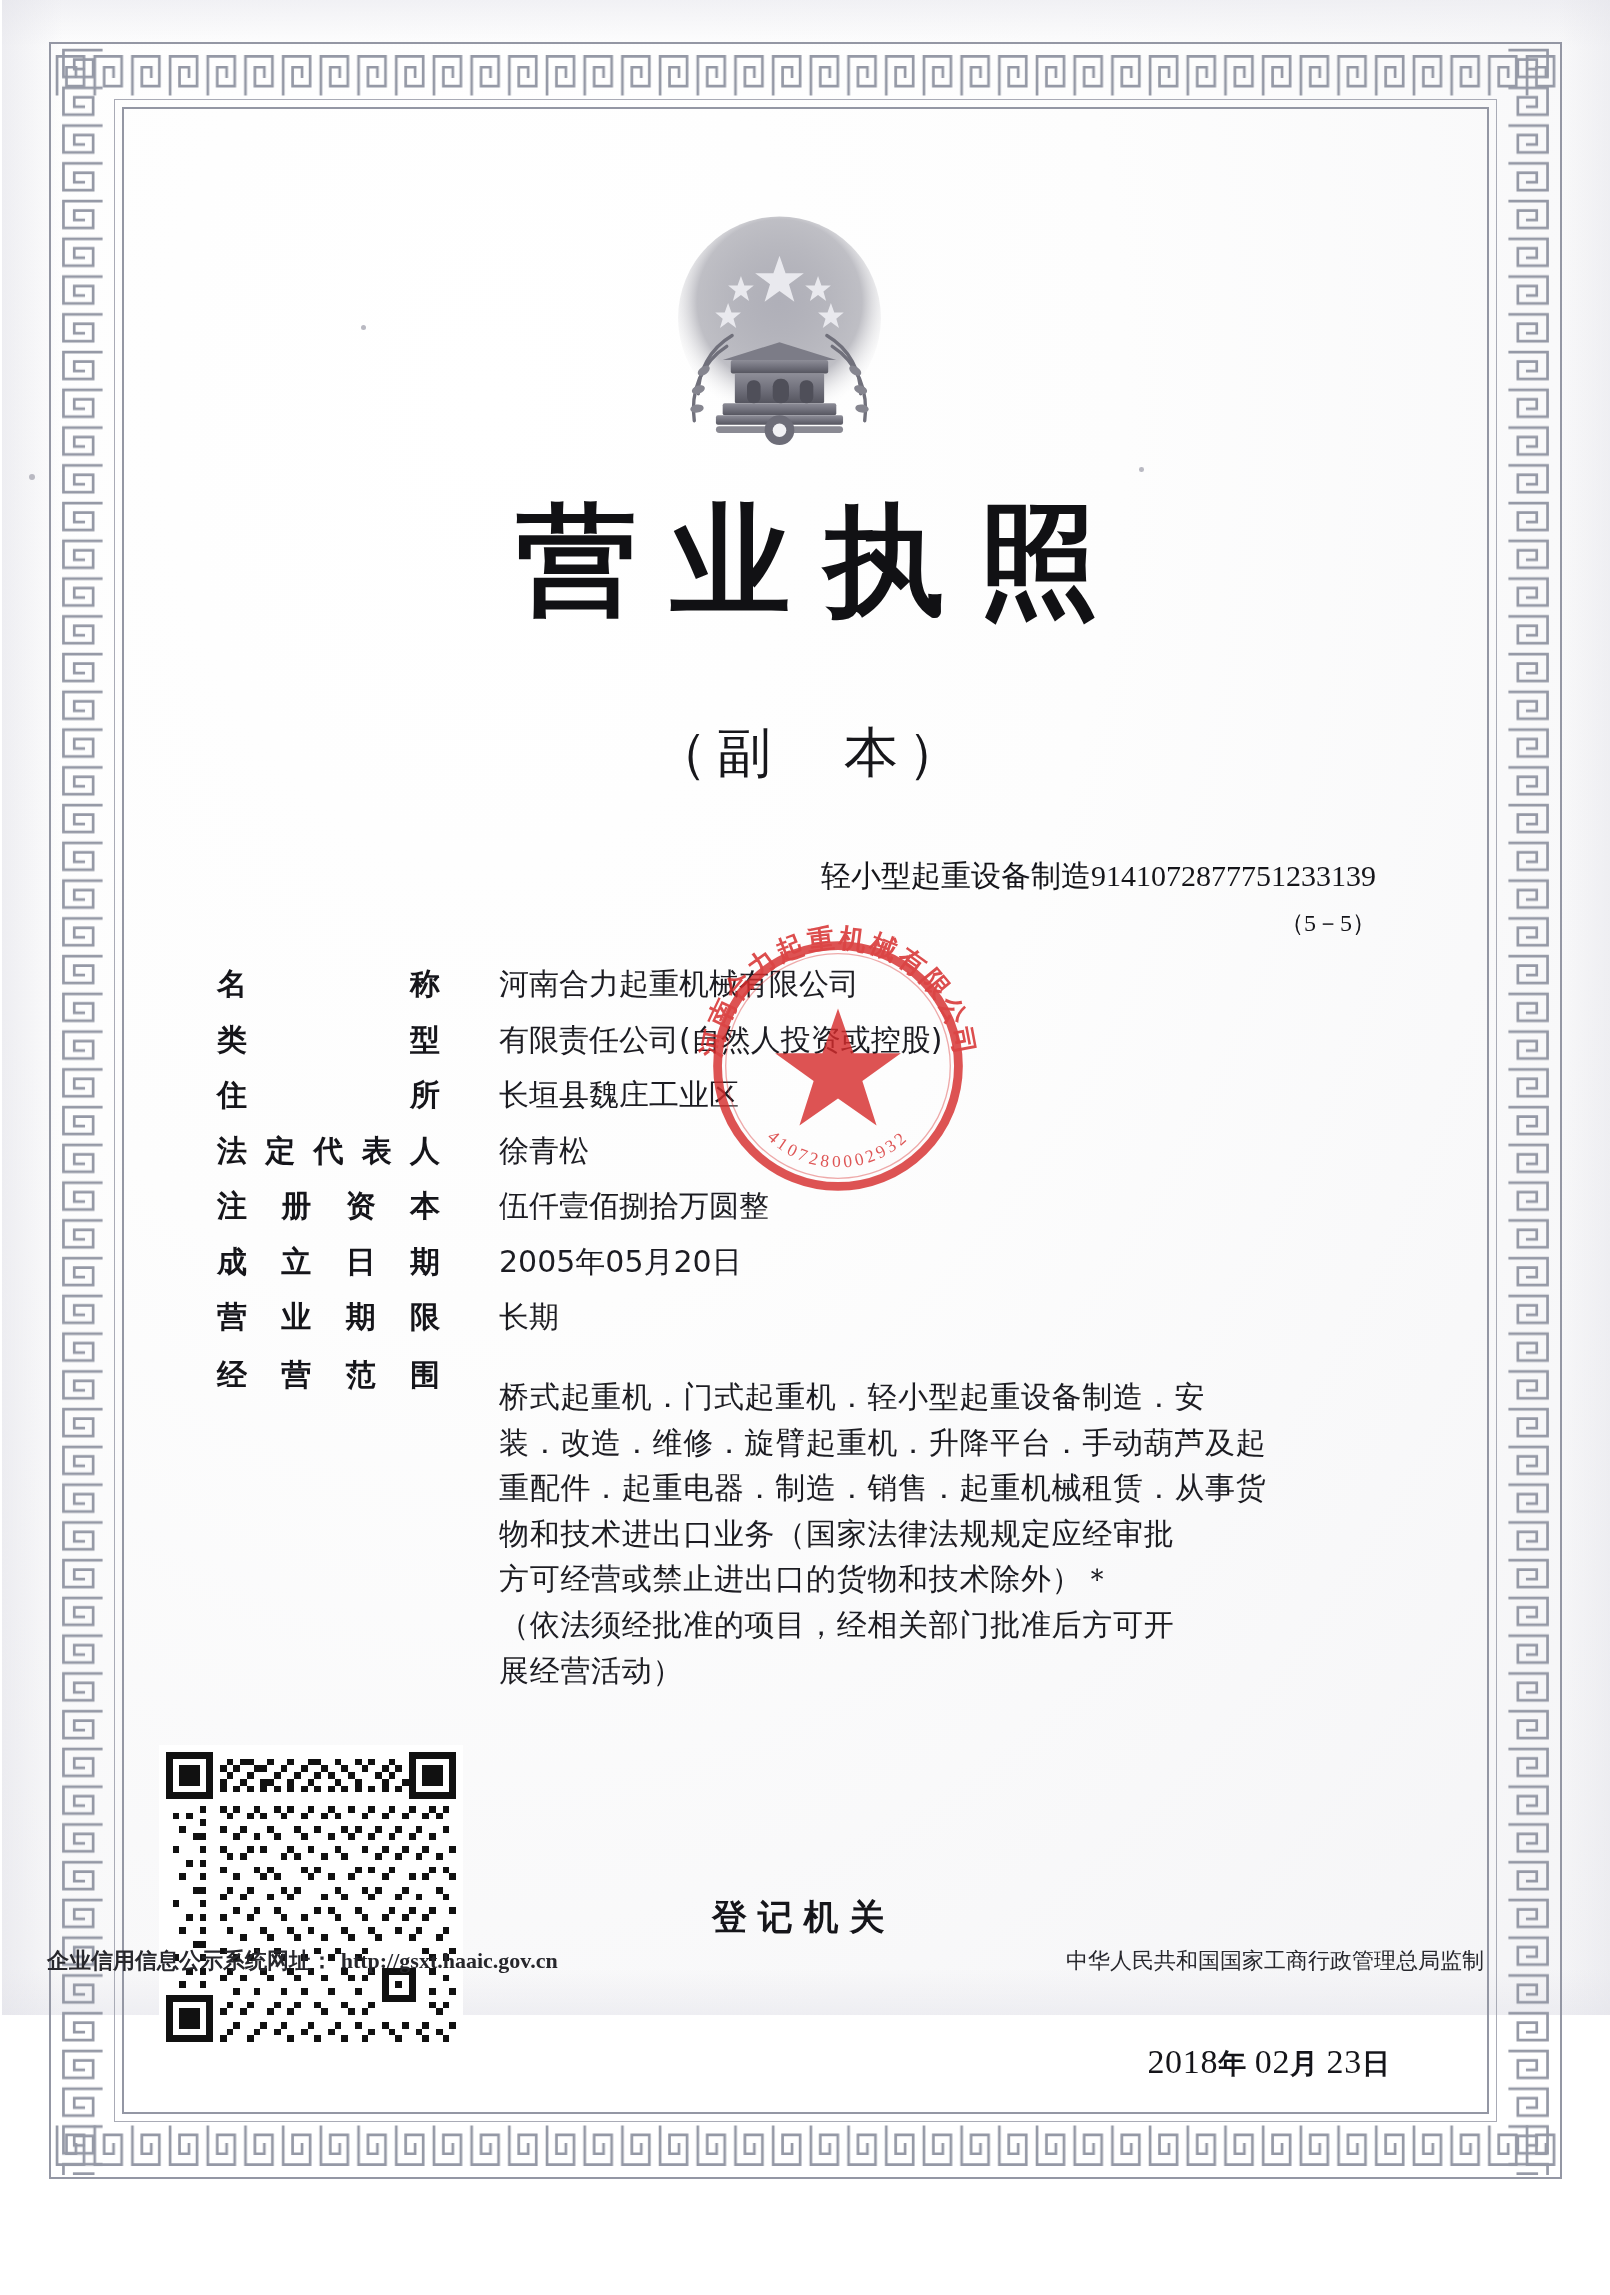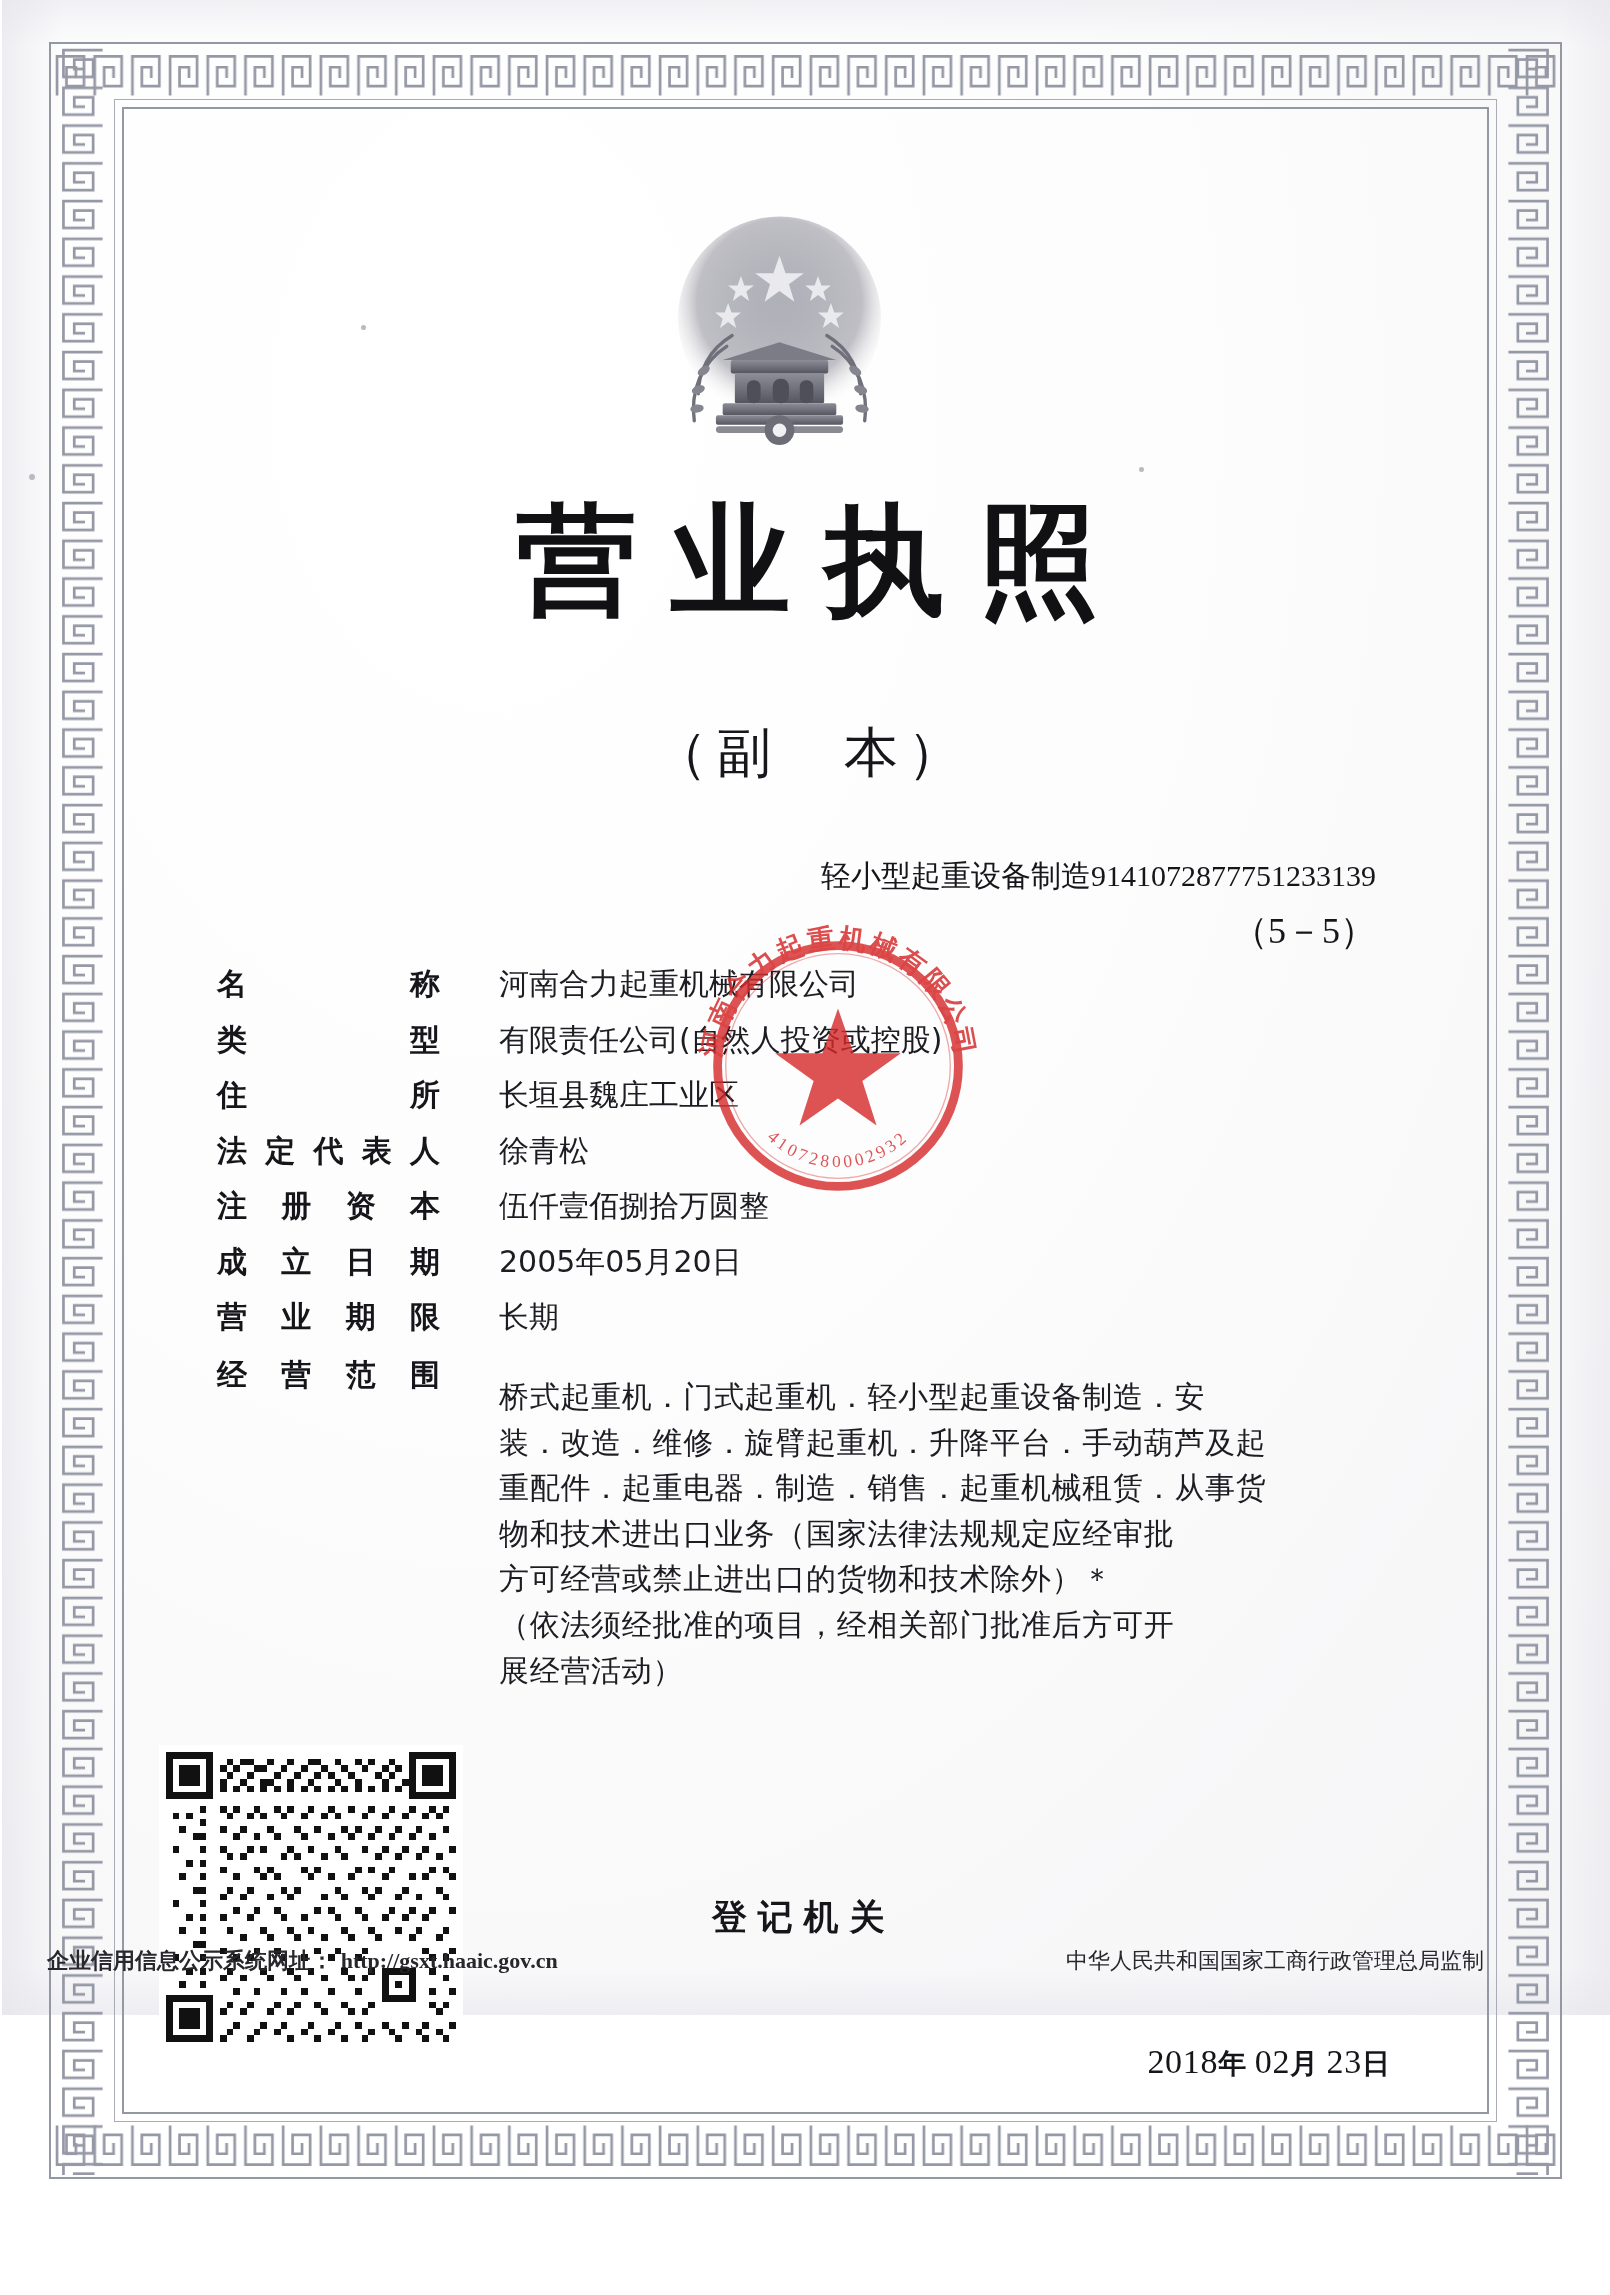--- a/index.html
+++ b/index.html
@@ -119,21 +119,21 @@
   #credit-code-row .code-num {
     font-family: "Liberation Serif", serif;
     font-size: 30px;
     letter-spacing: 0px;
   }
   #sheet-no {
     position: absolute;
     right: 237px;
     top: 907px;
     font-family: "Liberation Serif", serif;
-    font-size: 36px;
+    font-size: 24px;
     color: #15151a;
   }
 
   
   #fields {
     position: absolute;
     left: 215px;
     top: 964px;
     width: 1191px;
   }

